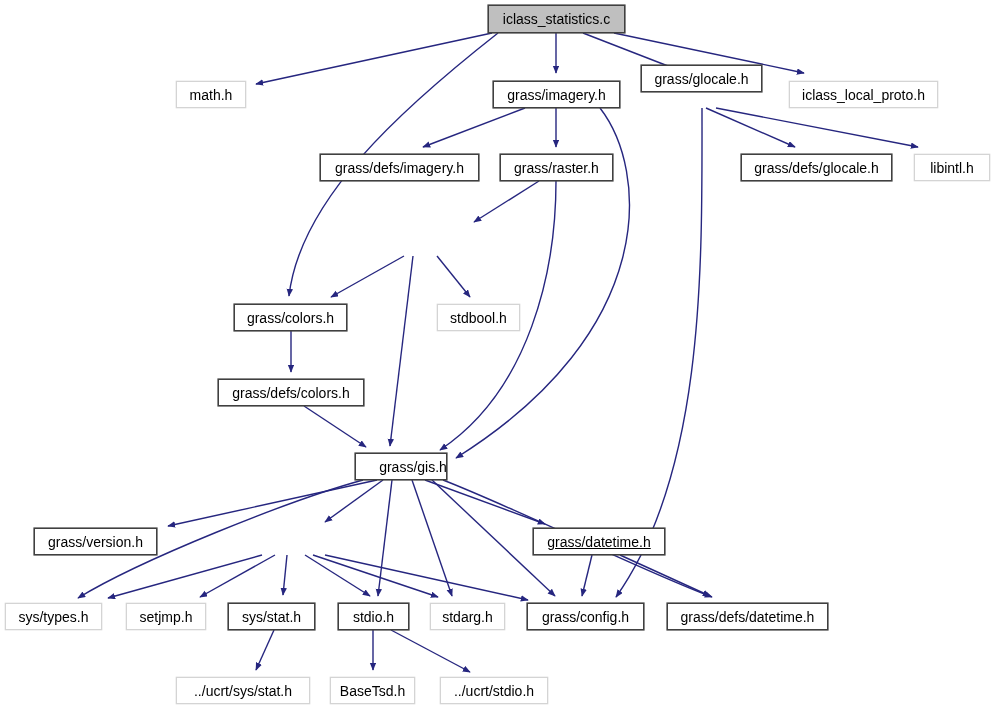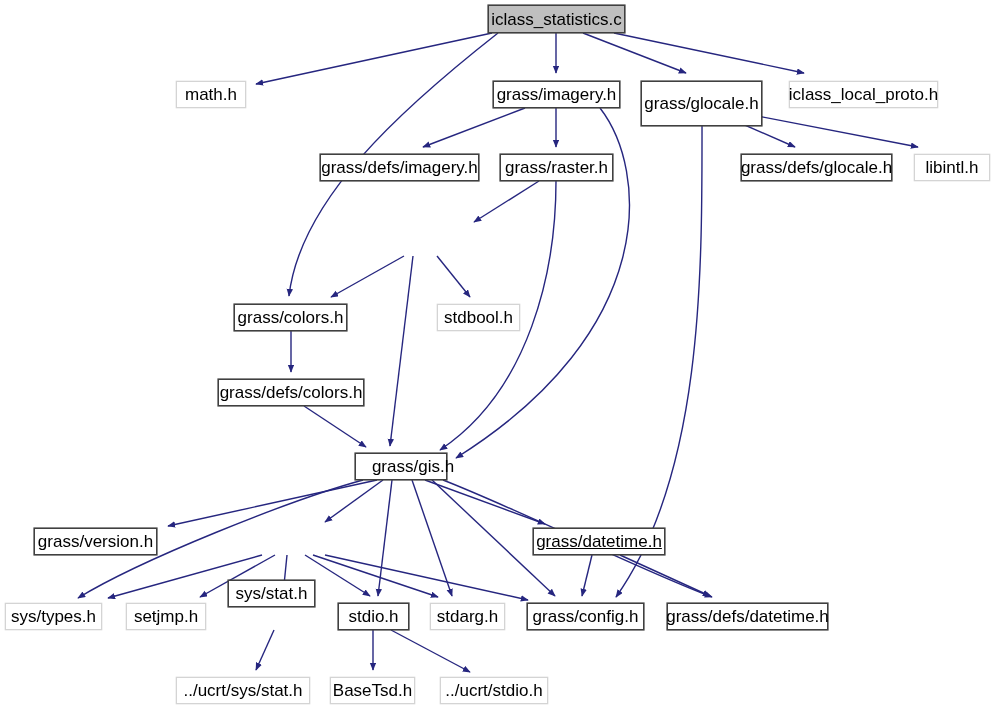--- a/index.html
+++ b/index.html
@@ -1,21 +1,21 @@
 <!DOCTYPE html>
 <html><head>
 <meta charset="utf-8">
 <title>iclass_statistics.c include graph</title>
 <style>
   html,body{margin:0;padding:0;background:#ffffff;}
   #canvas{position:relative;width:993px;height:709px;background:#ffffff;
           font-family:"Liberation Sans", sans-serif;overflow:hidden;}
   svg.edges{position:absolute;left:0;top:0;width:993px;height:709px;pointer-events:none;}
   .node{position:absolute;box-sizing:border-box;display:flex;align-items:center;
-        justify-content:center;font-size:17px;line-height:1;white-space:nowrap;
+        justify-content:center;font-size:14px;line-height:1;white-space:nowrap;
         background:#ffffff;color:#000000;}
   .node.dark{border:1px solid #404040;box-shadow:0 0 0 0.6px #404040;}
   .node.light{border:1px solid #d4d4d4;box-shadow:0 0 0 0.3px #d4d4d4;}
   .node.root{background:#bfbfbf;border:1px solid #404040;box-shadow:0 0 0 0.6px #404040;}
   .node .lbl{pointer-events:none;}
 </style>
 </head>
 <body>
 
 <div id="canvas">
@@ -108,21 +108,21 @@
   </div>
 
   <div class="node light" style="left:176px;top:81px;width:70px;height:27px;">
     <span class="lbl">math.h</span>
   </div>
 
   <div class="node dark" style="left:493px;top:81px;width:127px;height:27px;">
     <span class="lbl">grass/imagery.h</span>
   </div>
 
-  <div class="node dark" style="left:641px;top:81px;width:121px;height:45px;align-items:center;">
+  <div class="node dark" style="left:641px;top:65px;width:121px;height:27px;align-items:center;">
     <span class="lbl">grass/glocale.h</span>
   </div>
 
   <div class="node light" style="left:789px;top:81px;width:149px;height:27px;">
     <span class="lbl">iclass_local_proto.h</span>
   </div>
 
   <div class="node dark" style="left:320px;top:154px;width:159px;height:27px;">
     <span class="lbl">grass/defs/imagery.h</span>
   </div>
@@ -166,21 +166,21 @@
   </div>
 
   <div class="node light" style="left:5px;top:603px;width:97px;height:27px;">
     <span class="lbl">sys/types.h</span>
   </div>
 
   <div class="node light" style="left:126px;top:603px;width:80px;height:27px;">
     <span class="lbl">setjmp.h</span>
   </div>
 
-  <div class="node dark" style="left:228px;top:580px;width:87px;height:27px;">
+  <div class="node dark" style="left:228px;top:603px;width:87px;height:27px;">
     <span class="lbl">sys/stat.h</span>
   </div>
 
   <div class="node dark" style="left:338px;top:603px;width:71px;height:27px;">
     <span class="lbl">stdio.h</span>
   </div>
 
   <div class="node light" style="left:430px;top:603px;width:75px;height:27px;">
     <span class="lbl">stdarg.h</span>
   </div>

